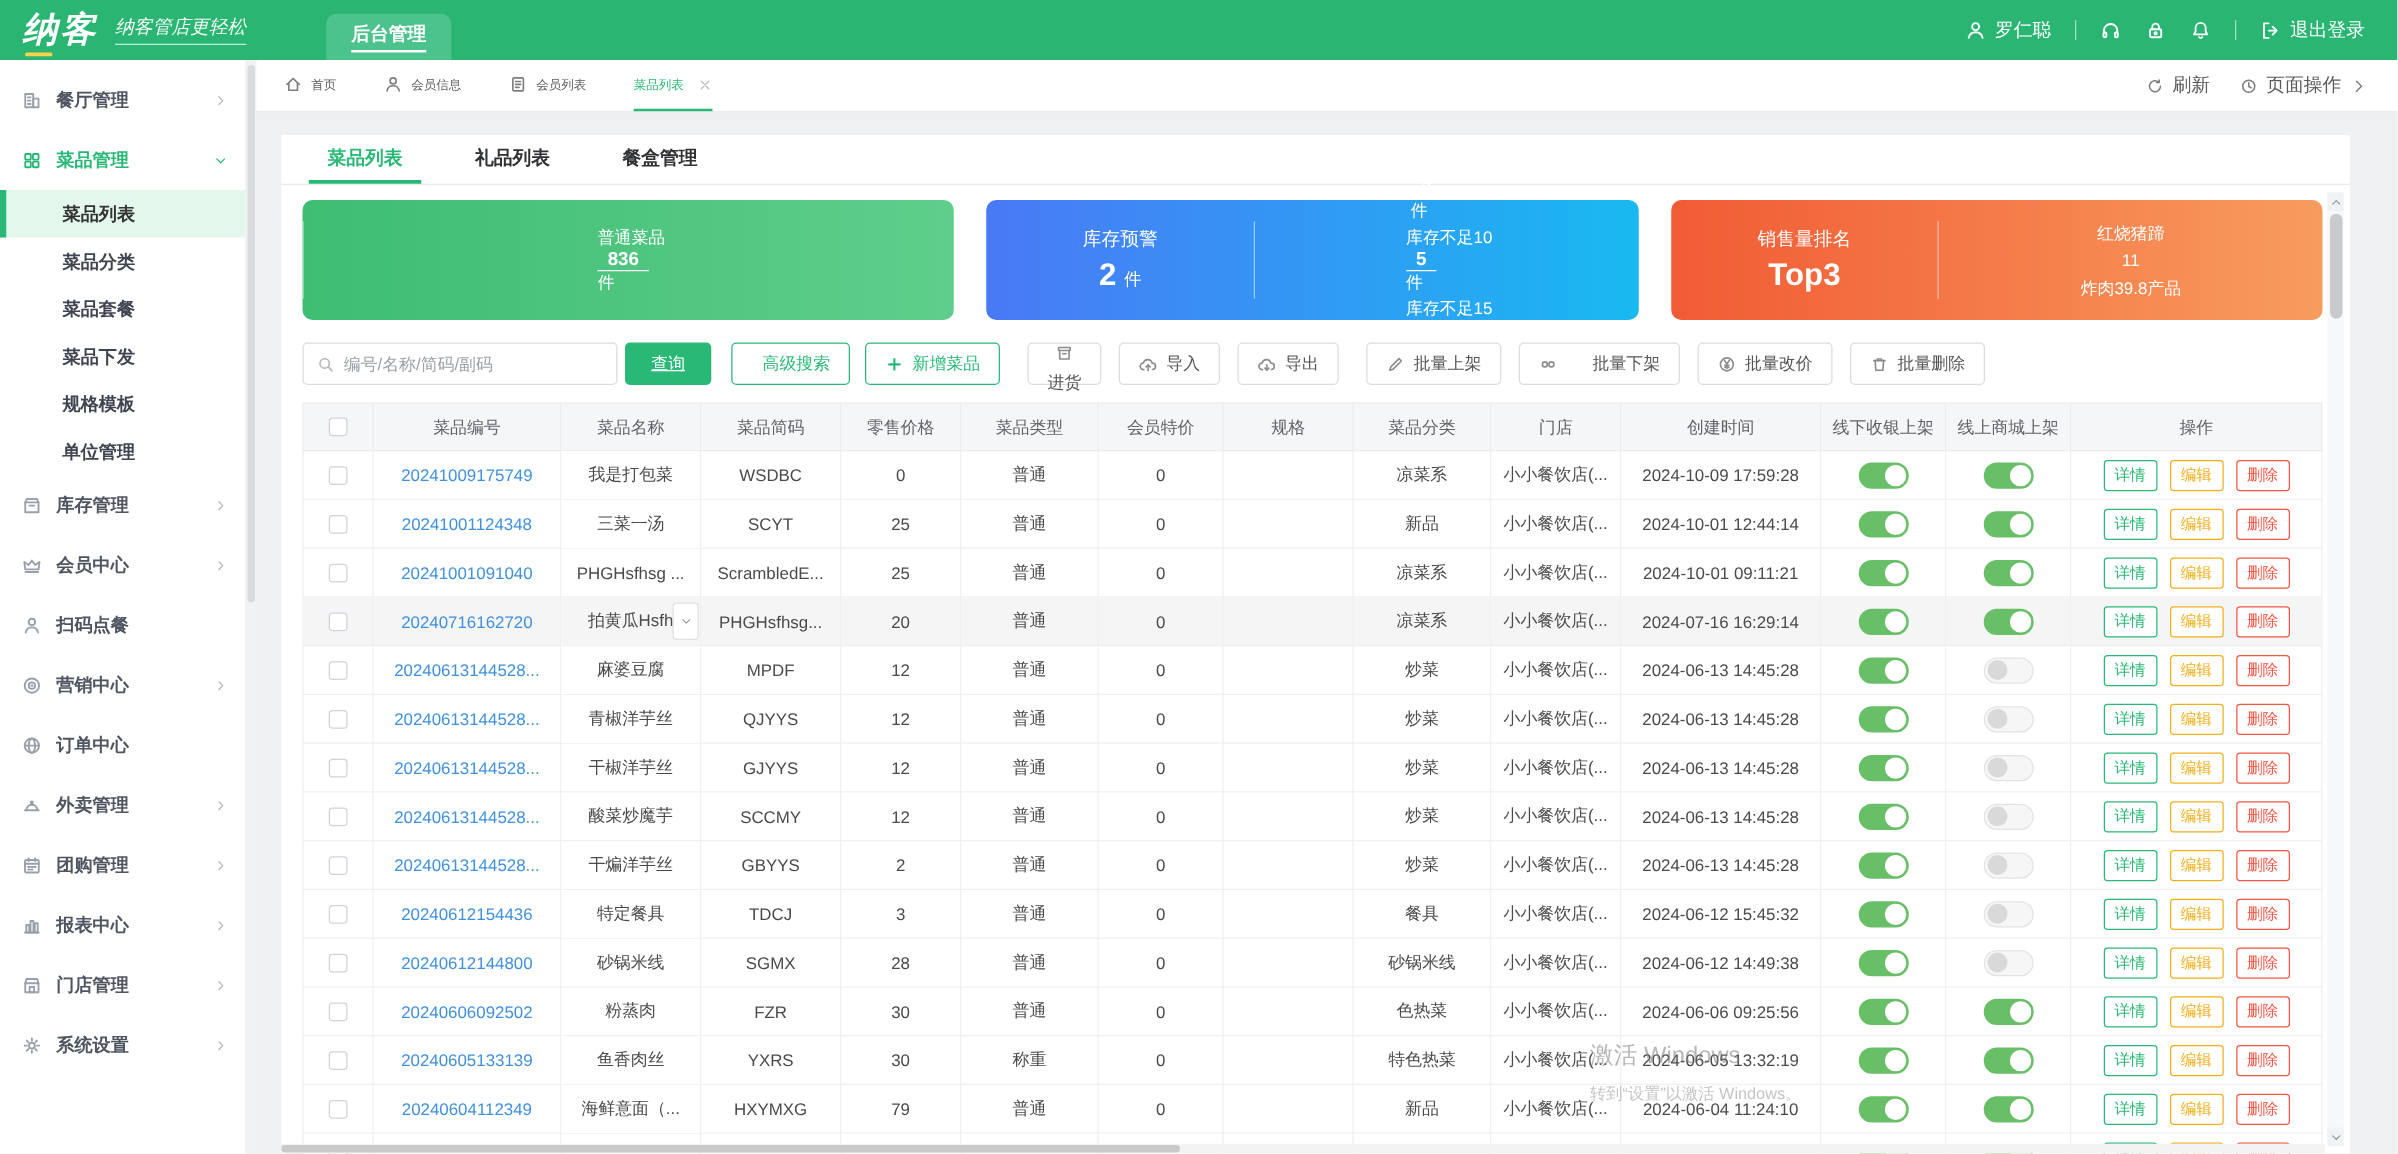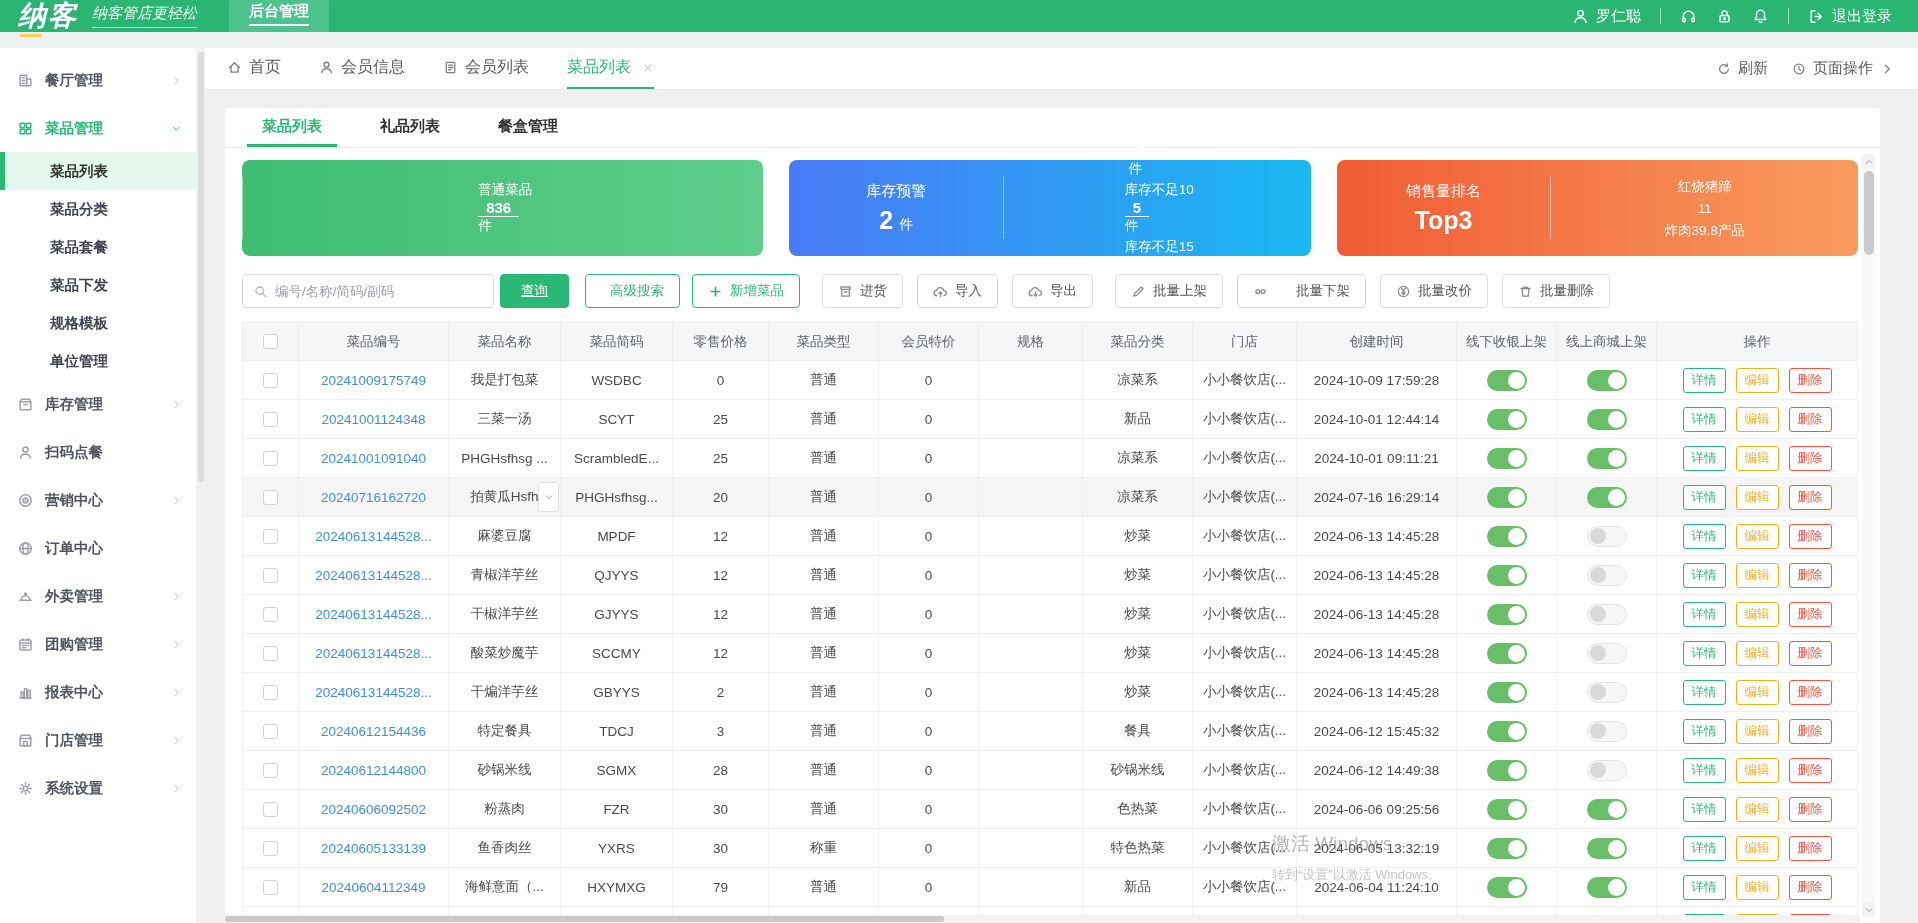--- a/index.html
+++ b/index.html
@@ -2,21 +2,21 @@
 <html style="--primary: #2ab876; --link: #4090dd; --edit: #f0b01e; --danger: #f25543; --toggle-on: #68bf67;"><head>
 <meta charset="utf-8">
 <style>
   * { margin:0; padding:0; box-sizing:border-box; }
   html,body { width:1918px; height:923px; overflow:hidden; }
   body { font-family:"Liberation Sans","DejaVu Sans",sans-serif; background:#eef0f1; position:relative; color:#4c4c4c; }
   .ic { display:inline-flex; width:1em; height:1em; line-height:1; }
   .ic svg { width:100%; height:100%; }
 
   
-  .topbar { height:32px; background:var(--primary,#2ab573); display:flex; align-items:stretch; color:#fff; position:relative; z-index:20; }
+  .topbar { height:48px; background:var(--primary,#2ab573); display:flex; align-items:stretch; color:#fff; position:relative; z-index:20;gap:32px; }
   .logo-wrap { display:flex; align-items:center; margin-left:18px; }
   .logo { font-size:28px; font-weight:bold; font-style:italic; letter-spacing:2px; position:relative; }
   .logo::after { content:""; position:absolute; left:2px; bottom:-2px; width:22px; height:3px; background:#ffd34d; border-radius:2px; }
   .slogan { font-family:"DejaVu Serif","Liberation Serif",serif; font-style:italic; font-size:15px; margin-left:14px; opacity:.95; border-bottom:1px solid rgba(255,255,255,.75); padding-bottom:4px; }
   .admin-tab { margin-left:32px; align-self:flex-end; height:37px; border-radius:8px 8px 0 0; background:#4cc28c; padding:0 20px; display:flex; align-items:center; font-size:15px; font-weight:bold; cursor:pointer; }
   .admin-tab span { border-bottom:2px solid #fff; padding-bottom:3px; }
   .top-right { margin-left:auto; display:flex; align-items:center; gap:19px; padding-right:26px; font-size:15px; }
   .tr-item { display:flex; align-items:center; gap:7px; cursor:pointer; font-size:15px; }
   .tr-item .ic { font-size:17px; }
   .tr-divider { width:1px; height:16px; background:rgba(255,255,255,.55); }
@@ -30,21 +30,21 @@
   .side-item.active, .side-item.active .ic, .side-item.active .chev { color:var(--primary,#2ab876); }
   .submenu { }
   .sub-item { height:38px; display:flex; align-items:center; padding-left:45px; font-size:14.5px; font-weight:bold; color:#3f4450; cursor:pointer; border-left:5px solid transparent; }
   .sub-item.active { background:#e3f7ec; border-left:5px solid var(--primary,#2ab876); color:#333; }
   .side-scroll { position:absolute; top:48px; left:196px; width:9px; bottom:0; background:#f1f2f3; z-index:10; }
   .side-scroll .thumb { position:absolute; top:4px; left:1.5px; width:6px; height:430px; background:#d9dbdd; border-radius:3px; }
 
   
   .main { position:absolute; top:48px; left:205px; right:0; bottom:0; }
   .tabstrip { height:42px; background:#fff; border-bottom:1px solid #e6e6e6; display:flex; align-items:stretch; padding:0 24px 0 22px; }
-  .tab { display:flex; align-items:center; gap:7px; margin-right:38px; font-size:16px; color:#5c5c5c; cursor:pointer; border-bottom:2px solid transparent; }
+  .tab { display:flex; align-items:center; gap:7px; margin-right:38px; font-size:10px; color:#5c5c5c; cursor:pointer; border-bottom:2px solid transparent; }
   .tab .ic { font-size:15px; color:#7d7d7d; }
   .tab.active { color:var(--primary,#2ab876); border-bottom-color:var(--primary,#2ab876); }
   .tab.active .tab-close { color:#b9bdc2; font-size:12px; margin-left:4px; }
   .tab-actions { margin-left:auto; display:flex; align-items:center; gap:24px; font-size:13.5px; color:#5a5a5a; }
   .tab-actions .tr-item .ic { font-size:14px; color:#7d7d7d; }
   .tab-actions .chev-r { font-size:11px; color:#9aa0ab; }
 
   .content { position:absolute; top:42px; left:0; right:0; bottom:0; background:#eef0f1; padding:18px 38px 0 20px; }
   .panel { background:#fff; height:100%; position:relative; overflow:hidden; border-radius:2px; }
 
@@ -226,20 +226,34 @@
       </div>
       <div class="side-item">
         <span class="ic">
           <svg viewBox="0 0 16 16" fill="none" stroke="currentColor" stroke-width="1.4" stroke-linecap="round" stroke-linejoin="round">
             <path d="M3 5.5h10V13H3z"></path>
             <path d="M3 5.5 4.2 3h7.6L13 5.5"></path>
             <path d="M6.3 8h3.4"></path>
           </svg>
         </span>
         <span class="side-label">库存管理</span>
+        <span class="ic chev">
+          <svg viewBox="0 0 16 16" fill="none" stroke="currentColor" stroke-width="1.4" stroke-linecap="round" stroke-linejoin="round">
+            <path d="M6 3.5 10.5 8 6 12.5"></path>
+          </svg>
+        </span>
+      </div>
+      <div class="side-item">
+        <span class="ic">
+          <svg viewBox="0 0 16 16" fill="none" stroke="currentColor" stroke-width="1.4" stroke-linecap="round" stroke-linejoin="round">
+            <path d="M3 10.8 2.3 5.3l3.2 2.2L8 4.2l2.5 3.3 3.2-2.2-.7 5.5z"></path>
+            <path d="M3.2 12.8h9.6"></path>
+          </svg>
+        </span>
+        <span class="side-label">会员中心</span>
         <span class="ic chev">
           <svg viewBox="0 0 16 16" fill="none" stroke="currentColor" stroke-width="1.4" stroke-linecap="round" stroke-linejoin="round">
             <path d="M6 3.5 10.5 8 6 12.5"></path>
           </svg>
         </span>
       </div>
       <div class="side-item">
         <span class="ic">
           <svg viewBox="0 0 16 16" fill="none" stroke="currentColor" stroke-width="1.4" stroke-linecap="round" stroke-linejoin="round">
             <circle cx="8" cy="5.2" r="2.4"></circle>
@@ -508,21 +522,21 @@
             <span>高级搜索</span>
           </button>
           <button class="tb-btn green-outline" style="margin-left: 12px;">
             <span class="ic">
               <svg viewBox="0 0 16 16" fill="none" stroke="currentColor" stroke-width="1.4" stroke-linecap="round" stroke-linejoin="round">
                 <path d="M8 3.5v9M3.5 8h9" stroke-width="1.8"></path>
               </svg>
             </span>
             <span>新增菜品</span>
           </button>
-          <button class="tb-btn" style="margin-left: 22px;">
+          <button class="tb-btn" style="margin-left: 22px; flex-direction: column;">
             <span class="ic">
               <svg viewBox="0 0 16 16" fill="none" stroke="currentColor" stroke-width="1.4" stroke-linecap="round" stroke-linejoin="round">
                 <rect x="3" y="3.2" width="10" height="2.6" rx=".5"></rect>
                 <path d="M4 5.8V13h8V5.8"></path>
                 <path d="M6.5 8.5h3"></path>
               </svg>
             </span>
             <span>进货</span>
           </button>
           <button class="tb-btn" style="margin-left: 14px;">

